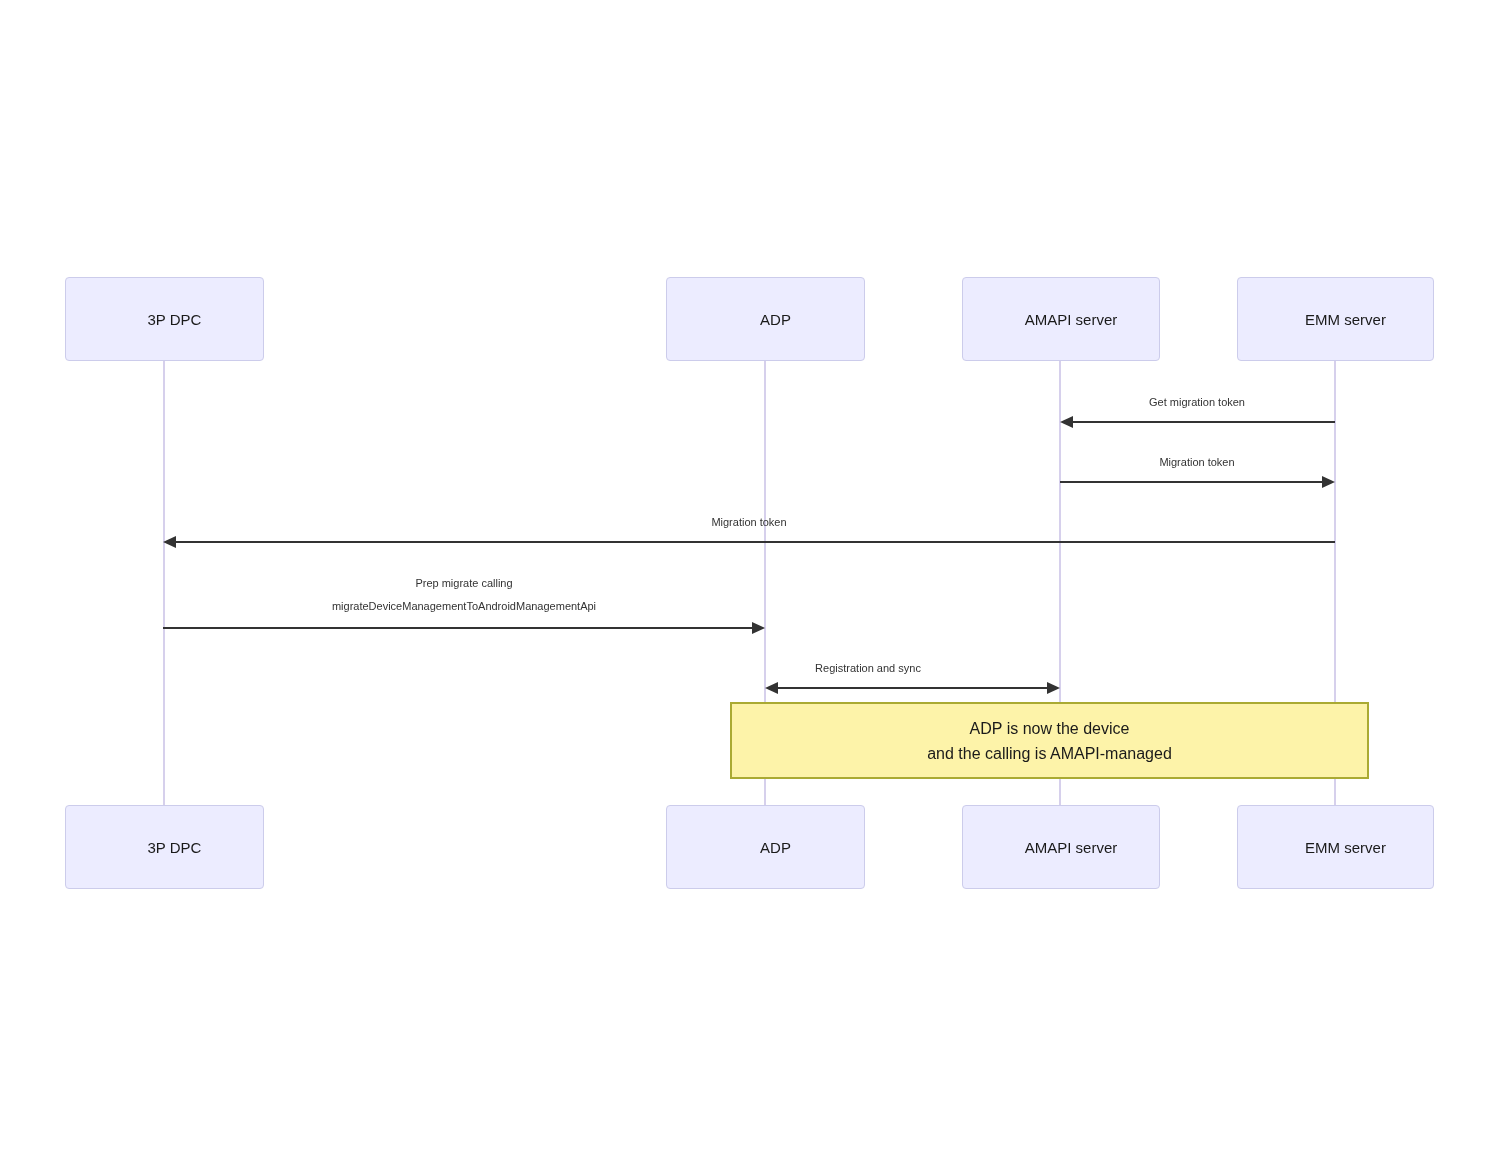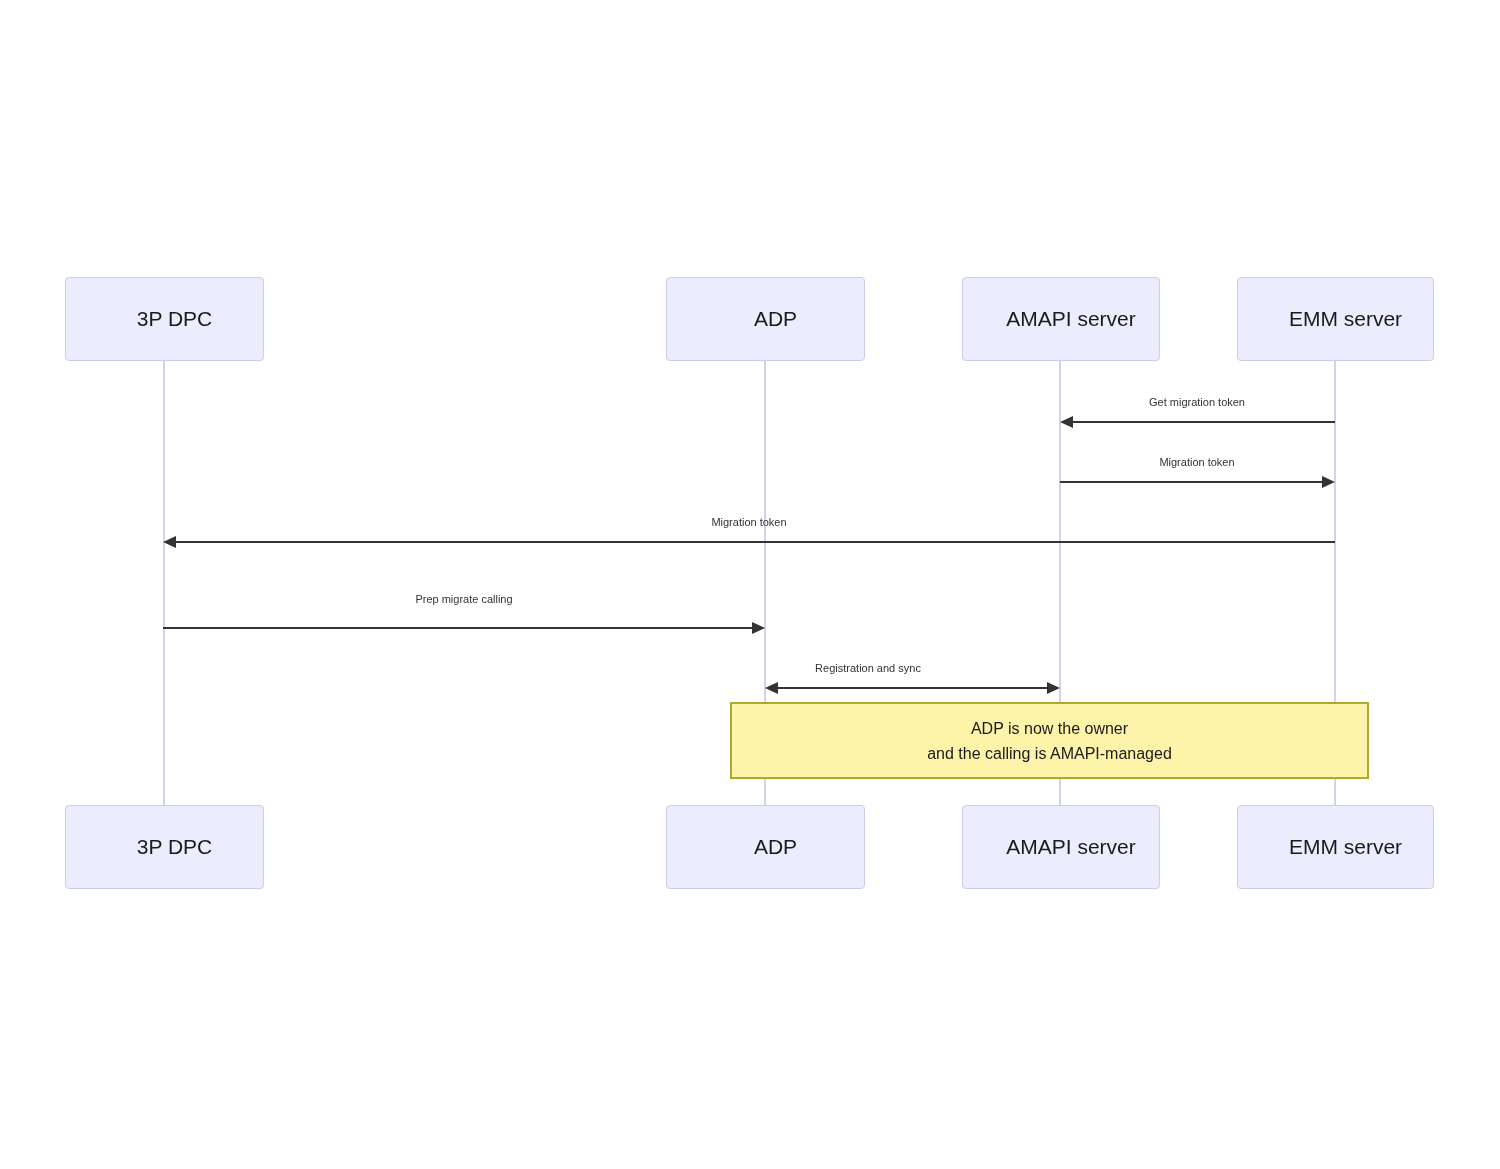--- a/index.html
+++ b/index.html
@@ -25,21 +25,21 @@
   .actor {
     position: absolute;
     height: 84px;
     box-sizing: border-box;
     background: var(--actor-fill, #ECECFF);
     border: 1px solid var(--actor-border, #CCCCEB);
     border-radius: 4px;
     display: flex;
     align-items: center;
     justify-content: center;
-    font-size: 21px;
+    font-size: 15px;
     color: #1a1a1a;
     z-index: 3;
     padding-left: 20px;
   }
   .msg-label {
     position: absolute;
     transform: translateX(-50%);
     font-size: 11px;
     line-height: 23px;
     color: var(--text, #333333);
@@ -111,33 +111,34 @@
   <div class="arrow-head left" style="left:1060px;top:416px;"></div>
 
   <div class="msg-label" style="left:1197px;top:451px;">Migration token</div>
   <div class="msg-line" style="left:1060px;top:481px;width:262px;"></div>
   <div class="arrow-head right" style="left:1322px;top:476px;"></div>
 
   <div class="msg-label" style="left:749px;top:511px;">Migration token</div>
   <div class="msg-line" style="left:176px;top:541px;width:1159px;"></div>
   <div class="arrow-head left" style="left:163px;top:536px;"></div>
 
-  <div class="msg-label" style="left:464px;top:588px;">
+  <div class="msg-label" style="left:464px;top:572px;">
     <div>Prep migrate calling</div>
+    <div>migrateDeviceManagementToAndroidManagementApi</div>
   </div>
   <div class="msg-line" style="left:163px;top:627px;width:589px;"></div>
   <div class="arrow-head right" style="left:752px;top:622px;"></div>
 
   <div class="msg-label" style="left:868px;top:657px;">Registration and sync</div>
   <div class="msg-line" style="left:778px;top:687px;width:269px;"></div>
   <div class="arrow-head left" style="left:765px;top:682px;"></div>
   <div class="arrow-head right" style="left:1047px;top:682px;"></div>
 
   <div class="note">
-    <div>ADP is now the owner</div>
+    <div>ADP is now the device</div>
     <div>and the calling is AMAPI-managed</div>
   </div>
 
   <div class="actor" style="left:65px;top:805px;width:199px;">
     <span>3P DPC</span>
   </div>
   <div class="actor" style="left:666px;top:805px;width:199px;">
     <span>ADP</span>
   </div>
   <div class="actor" style="left:962px;top:805px;width:198px;">

